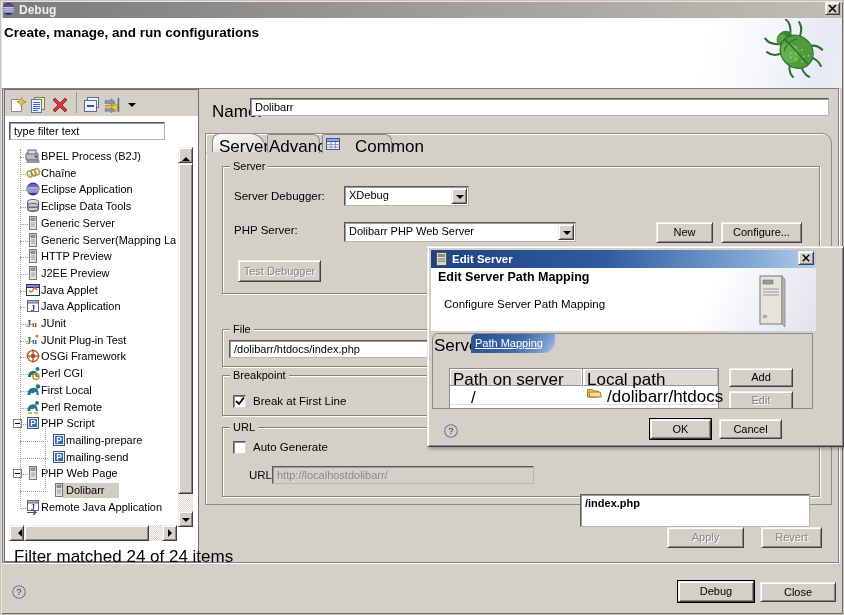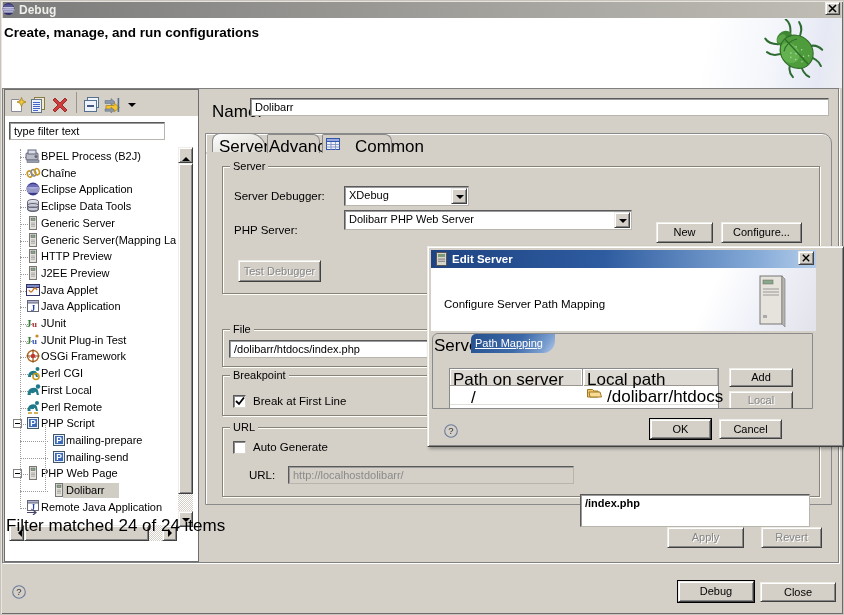--- a/index.html
+++ b/index.html
@@ -330,21 +330,21 @@
 <div class="thumb" style="left:178px;top:163px;width:15px;height:331px;"></div>
 <div class="sbtn" style="left:178px;top:511px;width:15px;height:16px;"></div>
 <div class="arrow" style="left:182px;top:518px;border:4px solid transparent;border-top:4px solid #000;"></div>
 
 <div class="sbtn" style="left:9px;top:525px;width:15px;height:16px;"></div>
 <div class="arrow" style="left:14px;top:529px;border:4px solid transparent;border-right:4px solid #000;"></div>
 <div class="abs track" style="left:24px;top:525px;width:138px;height:16px;"></div>
 <div class="thumb" style="left:24px;top:525px;width:125px;height:16px;"></div>
 <div class="sbtn" style="left:162px;top:525px;width:15px;height:16px;"></div>
 <div class="arrow" style="left:168px;top:529px;border:4px solid transparent;border-left:4px solid #000;"></div>
-<div class="lbl" style="left:6px;top:516px;">Filter matched 24 of 24 items</div>
+<div class="lbl" style="left:6px;top:547px;padding-left:8px;">Filter matched 24 of 24 items</div>
 
 <div class="lbl" style="left:212px;top:102px;">Name:</div>
 <div class="field" style="left:250px;top:98px;width:579px;height:18px;">Dolibarr</div>
 
 <div class="abs" style="left:205px;top:133px;width:627px;height:372px;border:1px solid #8a8a8a;border-radius:0 10px 0 0;box-shadow:inset 1px 1px 0 #fff;"></div>
 
 <div class="abs" style="left:212px;top:133px;width:54px;height:20px;background:linear-gradient(160deg,#fcfdfe,#e8e6e0 60%,#d8d5cd);border:1px solid #8a8a8a;border-bottom:none;border-radius:8px 16px 0 0;"></div>
 <div class="abs" style="left:206px;top:152px;width:72px;height:2px;background:#d4d0c8;"></div>
 <div class="lbl" style="left:219px;top:137px;">Server</div>
 <div class="abs" style="left:267px;top:134px;width:53px;height:19px;background:#d4d0c8;border:1px solid #8a8a8a;border-bottom:none;border-radius:2px 7px 0 0;"></div>
@@ -361,21 +361,21 @@
 
 <div class="group" style="left:222px;top:166px;width:598px;height:128px;">
     <span>Server</span>
   </div>
 <div class="lbl" style="left:234px;top:190px;font-size:11.5px;">Server Debugger:</div>
 <div class="combo" style="left:344px;top:186px;width:125px;height:20px;">
     <div class="txt">XDebug</div>
     <div class="drop"></div>
   </div>
 <div class="lbl" style="left:234px;top:224px;font-size:11.5px;">PHP Server:</div>
-<div class="combo" style="left:344px;top:210px;width:288px;height:20px;">
+<div class="combo" style="left:344px;top:222px;width:232px;height:20px;">
     <div class="txt">Dolibarr PHP Web Server</div>
     <div class="drop"></div>
   </div>
 <div class="btn" style="left:656px;top:222px;width:57px;height:21px;line-height:19px;">New</div>
 <div class="btn" style="left:721px;top:222px;width:81px;height:21px;line-height:19px;">Configure...</div>
 <div class="btn disabled" style="left:238px;top:260px;width:83px;height:22px;line-height:20px;">Test Debugger</div>
 
 <div class="group" style="left:222px;top:329px;width:598px;height:38px;">
     <span>File</span>
   </div>
@@ -389,21 +389,21 @@
     <path d="M1 4 L4 7 L9 0.5" stroke="#000" stroke-width="1.8" fill="none"></path>
   </svg>
 <div class="lbl" style="left:253px;top:395px;font-size:11.5px;">Break at First Line</div>
 
 <div class="group" style="left:222px;top:427px;width:598px;height:70px;">
     <span>URL</span>
   </div>
 <div class="cb" style="left:233px;top:441px;"></div>
 <div class="lbl" style="left:253px;top:441px;font-size:11.5px;">Auto Generate</div>
 <div class="lbl" style="left:249px;top:469px;font-size:11.5px;">URL:</div>
-<div class="field gray" style="left:288px;top:466px;width:286px;height:18px;">http://localhostdolibarr/</div>
+<div class="field gray" style="left:272px;top:466px;width:262px;height:18px;">http://localhostdolibarr/</div>
 <div class="field" style="left:580px;top:494px;width:230px;height:33px;font-weight:bold;">/index.php</div>
 
 <div class="btn disabled" style="left:667px;top:527px;width:77px;height:21px;line-height:19px;">Apply</div>
 <div class="btn disabled" style="left:761px;top:527px;width:61px;height:21px;line-height:19px;">Revert</div>
 
 <div class="abs" id="dlg" style="left:427px;top:246px;width:417px;height:201px;background:#d4d0c8;border:1px solid;border-color:#eeede8 #404040 #404040 #eeede8;box-shadow:inset 1px 1px 0 #fff, inset -1px -1px 0 #868686, 2px 2px 3px rgba(0,0,0,0.3);">
   <div class="abs" style="left:3px;top:3px;width:385px;height:18px;background:linear-gradient(90deg,#1e4382,#2e5ca0 45%,#86abd8 85%,#b5cdea);"></div>
   <div class="abs" style="left:8px;top:5px;width:11px;height:14px;">
     <svg width="11" height="14" viewBox="0 0 11 14">
         <rect x="0.5" y="0.5" width="10" height="13" fill="#d8d5cd" stroke="#555"></rect>
@@ -411,20 +411,21 @@
         <rect x="2" y="6.5" width="7" height="1.2" fill="#888"></rect>
         <rect x="2" y="8.7" width="7" height="1.2" fill="#888"></rect>
       </svg>
   </div>
   <div class="abs" style="left:24px;top:6px;font-size:11.5px;font-weight:bold;color:#fff;">Edit Server</div>
   <div class="btn" style="left:370px;top:4px;width:16px;height:14px;"><svg width="8" height="8" viewBox="0 0 8 8" style="margin-top:2px;">
         <path d="M0.8 0.8 L7.2 7.2 M7.2 0.8 L0.8 7.2" stroke="#000" stroke-width="1.4"></path>
       </svg></div>
 
   <div class="abs" style="left:3px;top:21px;width:385px;height:63px;background:linear-gradient(115deg,#ffffff 70%,#eef0f8 85%,#e2e2ea 100%);"></div>
+  <div class="abs" style="left:10px;top:23px;font-size:12.5px;font-weight:bold;">Edit Server Path Mapping</div>
   <div class="abs" style="left:16px;top:51px;font-size:11.5px;">Configure Server Path Mapping</div>
   <div class="abs" id="towericon" style="left:331px;top:28px;width:27px;height:52px;">
     <svg width="27" height="52" viewBox="0 0 27 52">
       <rect x="1" y="1" width="22" height="48" fill="#e6e3dc" stroke="#777"></rect>
       <path d="M23 1 l3 3 v48 l-3 -3 z" fill="#b8b5ae" stroke="#777" stroke-width="0.6"></path>
       <rect x="4" y="5" width="10" height="4" fill="#8aa88a" stroke="#666" stroke-width="0.5"></rect>
       <g stroke="#999" stroke-width="1">
           <path d="M4 14 h16 M4 17 h16 M4 20 h16"></path>
         </g>
       <rect x="4" y="40" width="4" height="3" fill="#aaa"></rect>
@@ -445,21 +446,21 @@
     <div class="lbl" style="left:154px;top:17px;">Local path</div>
     <div class="lbl" style="left:38px;top:35px;">/</div>
     <svg class="abs" style="left:154px;top:34px;" width="15" height="11" viewBox="0 0 15 11">
       <path d="M0.5 2.5 h5 l1.5 1.5 h4 v6 h-10.5 z" fill="#f0c870" stroke="#a07820"></path>
       <path d="M2 5 h11 l1.5 5 h-11.5 z" fill="#f8dc96" stroke="#a07820"></path>
     </svg>
     <div class="lbl" style="left:174px;top:34px;">/dolibarr/htdocs</div>
     <div class="abs" style="left:17px;top:51px;width:268px;height:1px;background:#e0ded8;"></div>
 
     <div class="btn" style="left:296px;top:15px;width:64px;height:19px;line-height:17px;">Add</div>
-    <div class="btn disabled" style="left:296px;top:38px;width:64px;height:19px;line-height:17px;">Local</div>
+    <div class="btn disabled" style="left:296px;top:38px;width:64px;height:19px;line-height:17px;">Edit</div>
   </div>
 
   <div class="abs qm" style="left:16px;top:177px;width:14px;height:14px;">
     <svg width="14" height="14" viewBox="0 0 14 14">
         <circle cx="7" cy="7" r="6.3" fill="none" stroke="#6a7a9a" stroke-width="1.1"></circle>
         <text x="7" y="10.4" text-anchor="middle" font-size="9.5" font-family="Liberation Sans" fill="#333">?</text>
       </svg>
   </div>
   <div class="btn" style="left:222px;top:172px;width:61px;height:20px;line-height:18px;outline:1px solid #000;">OK</div>
   <div class="btn" style="left:291px;top:172px;width:63px;height:20px;line-height:18px;">Cancel</div>

